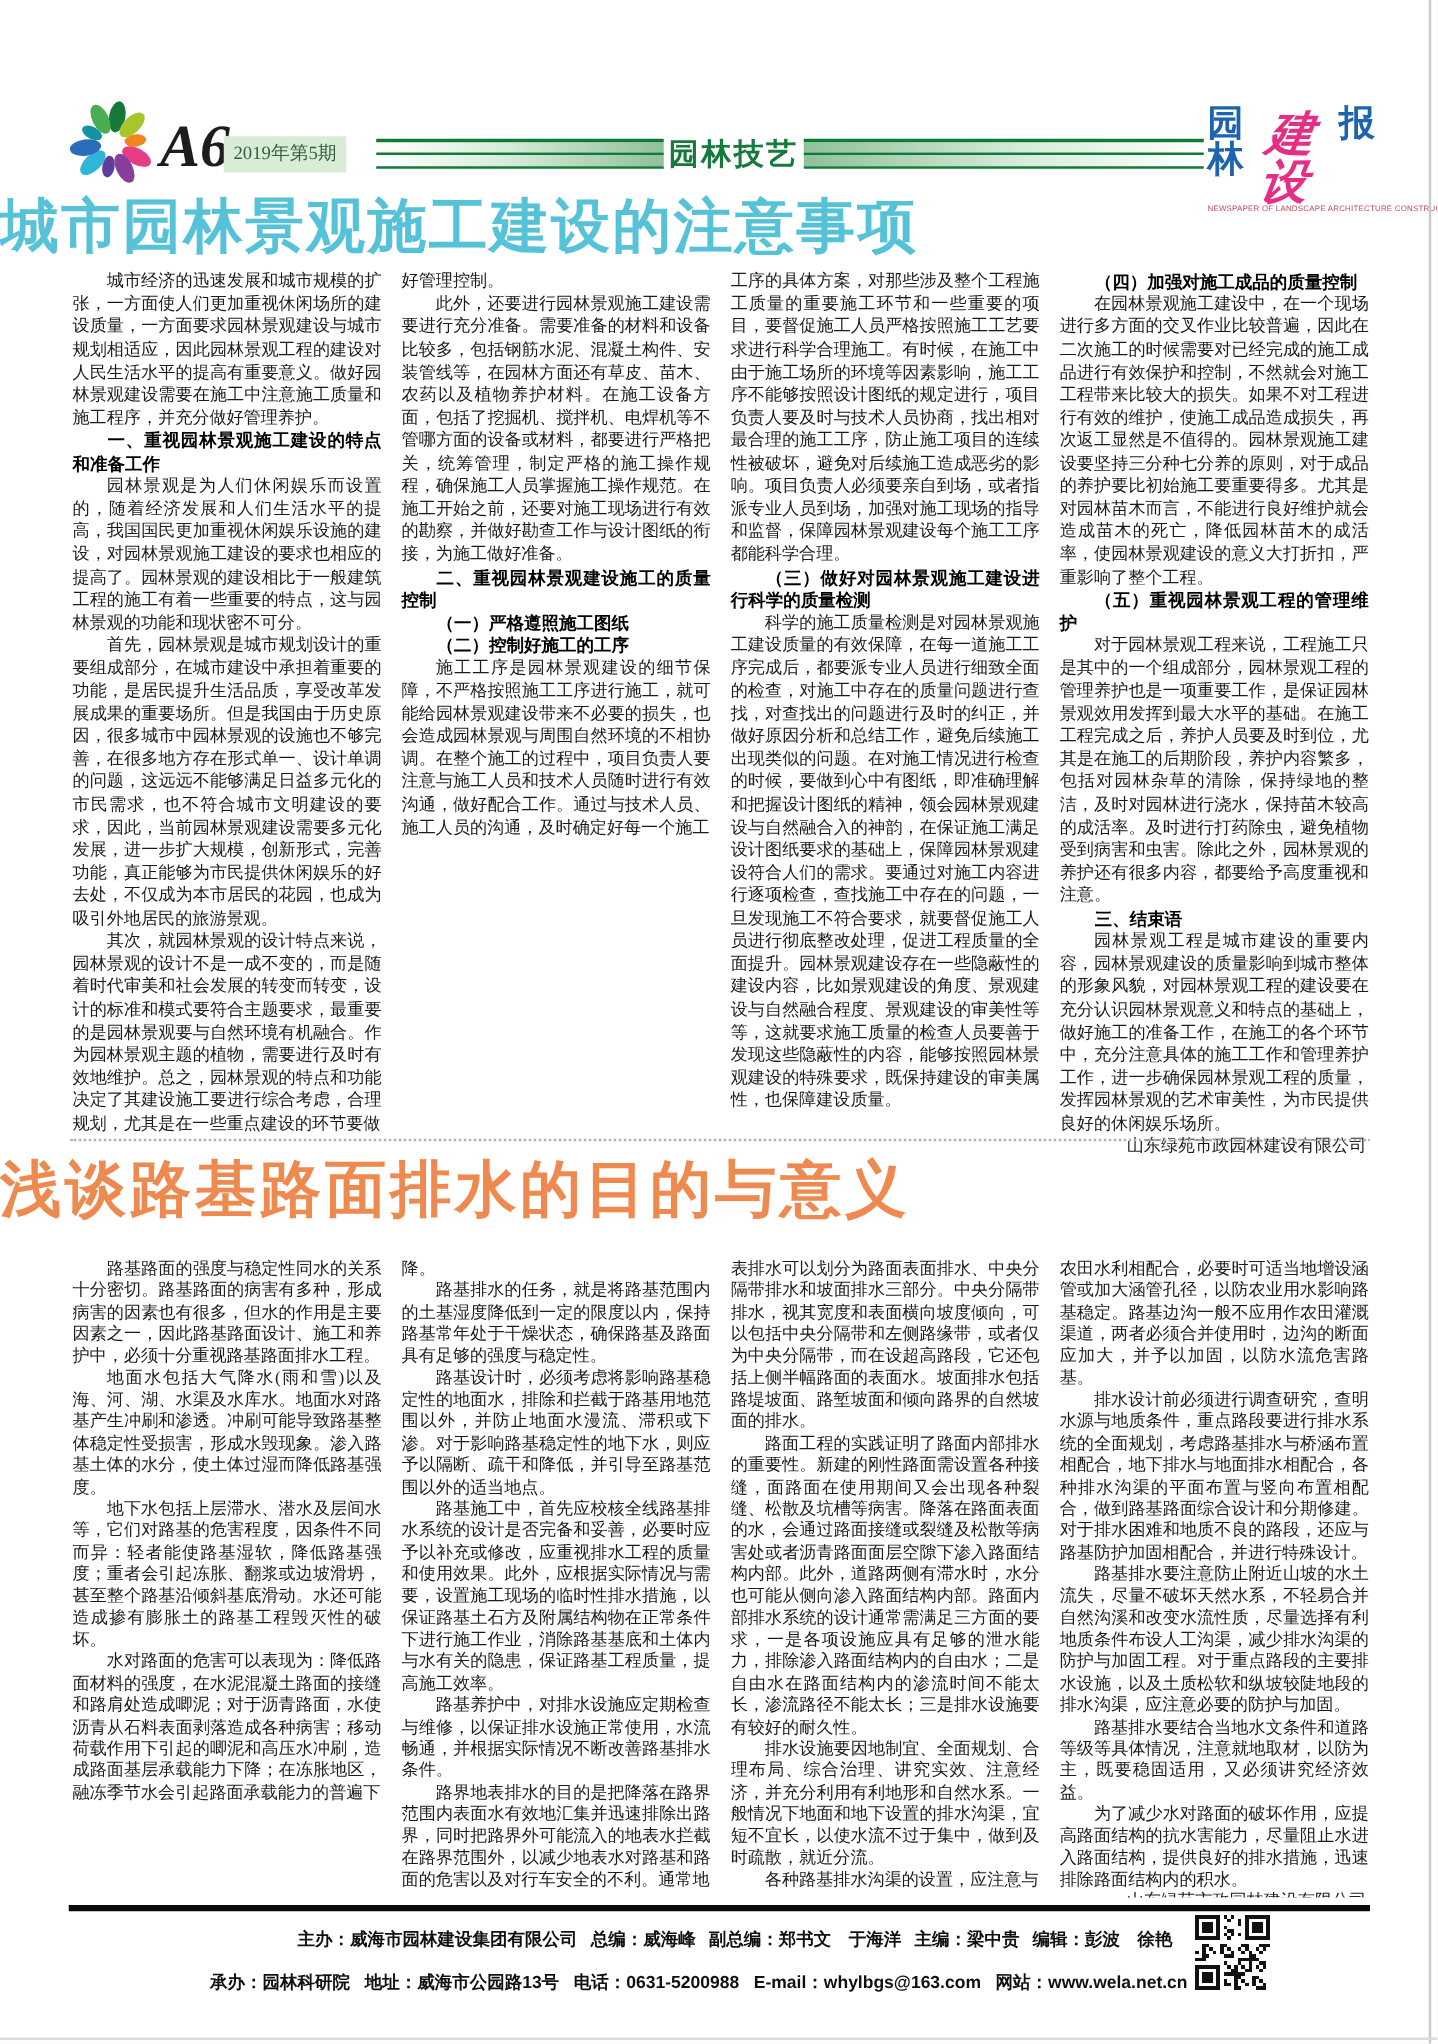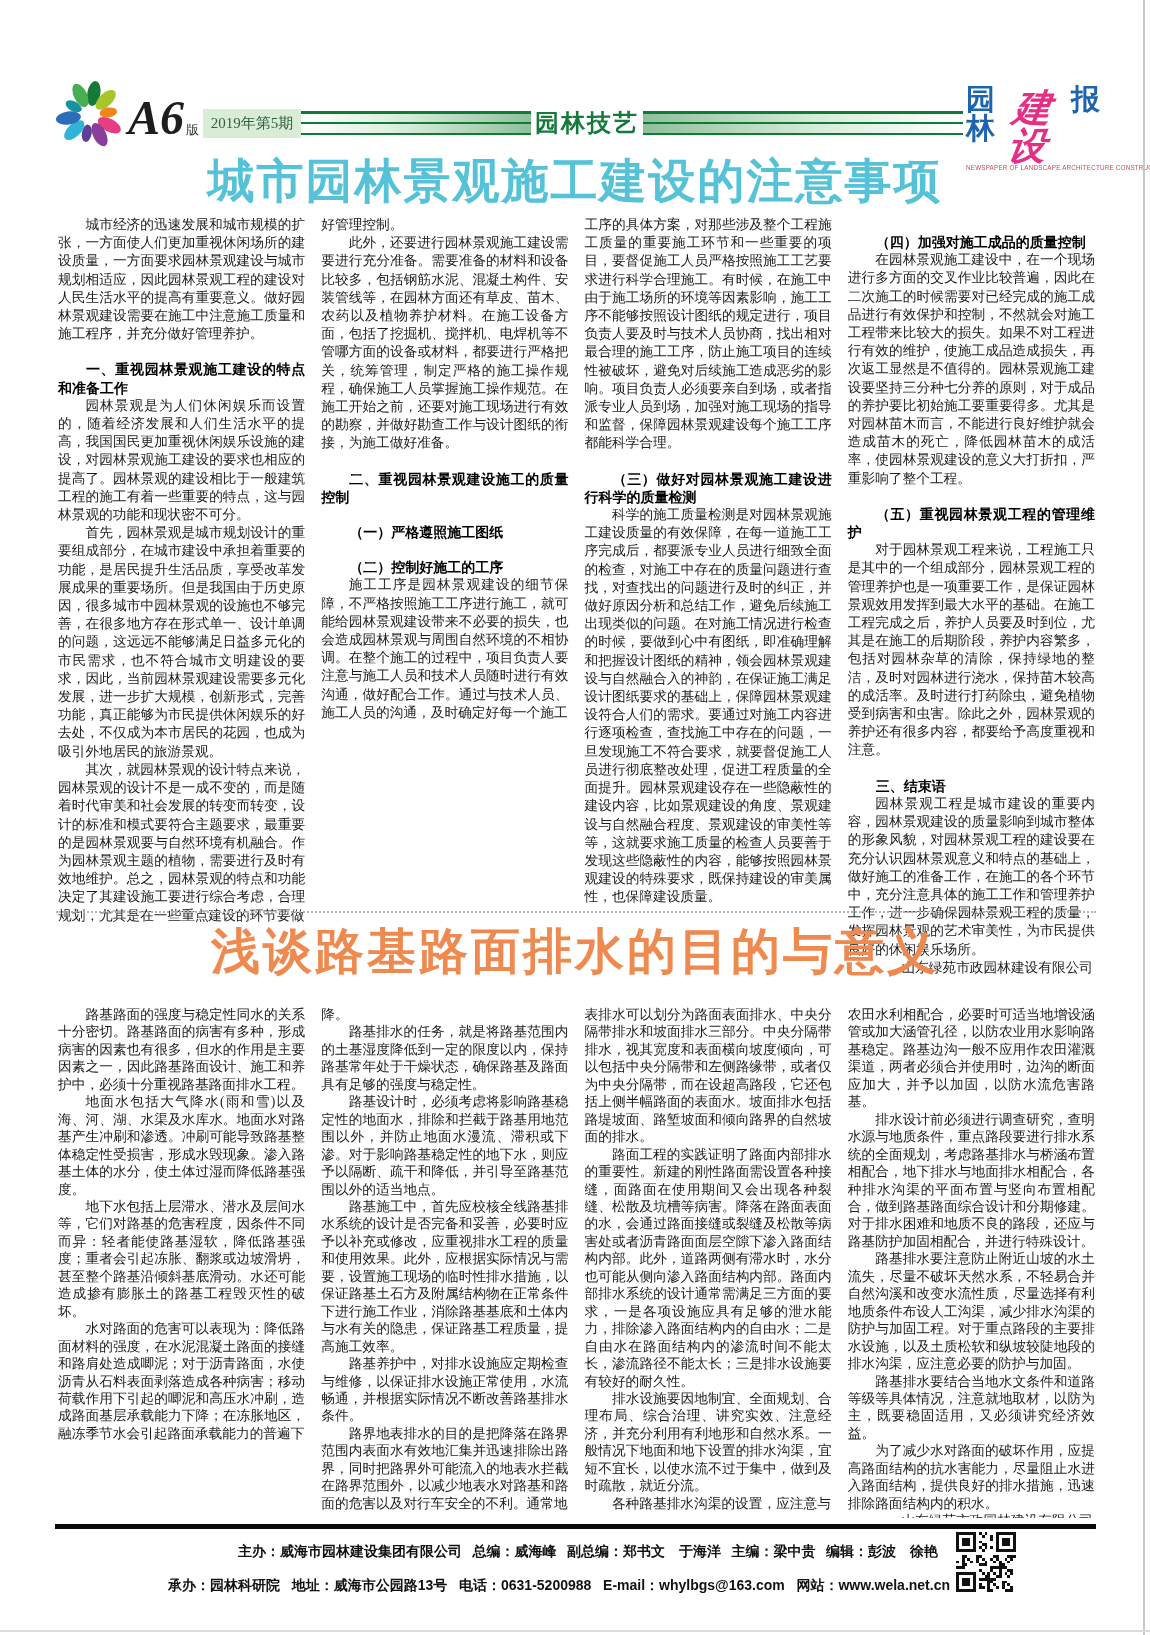--- a/index.html
+++ b/index.html
@@ -6,57 +6,57 @@
   .page{position:relative;width:1150px;height:1635px;background:#ffffff;overflow:hidden;
         font-family:"Liberation Serif","DejaVu Serif",serif;}
   .scan-edge{position:absolute;right:5px;top:0;width:2px;height:100%;background:#c9c9c9;}
   .scan-bottom{position:absolute;left:0;bottom:3px;width:100%;height:2px;background:#dcdcdc;}
 
   
   .logo{position:absolute;left:54px;top:79px;width:72px;height:72px;}
   .edition{position:absolute;left:128px;top:90px;white-space:nowrap;}
   .ed-a6{font-size:48px;font-style:italic;font-weight:700;color:#1d1d1d;font-family:"Liberation Serif",serif;}
   .ed-ban{font-size:13px;color:#333;margin-left:2px;}
-  .date-chip{position:absolute;left:203px;top:109px;width:98px;height:29px;background:#d9ecd5;
+  .date-chip{position:absolute;left:179px;top:109px;width:98px;height:29px;background:#d9ecd5;
              color:#33613c;font-size:15px;line-height:29px;text-align:center;}
   .bars{position:absolute;top:111px;height:24px;display:flex;flex-direction:column;justify-content:space-between;}
   .bars-left{left:301px;width:230px;}
   .bars-right{left:643px;width:320px;}
   .bl{height:2.5px;background:#0e7b36;}
   .bb{flex:1;}
   .bars-left .bb{background:linear-gradient(90deg,#ffffff 0%,#d8ecda 45%,#8fc09b 100%);}
   .bars-right .bb{background:linear-gradient(270deg,#ffffff 0%,#d8ecda 45%,#8fc09b 100%);}
   .section{position:absolute;left:533px;top:107px;width:108px;text-align:center;
            font-family:"Liberation Sans","DejaVu Sans",sans-serif;font-weight:900;
            font-size:24px;color:#157a3c;letter-spacing:2px;}
   .masthead{position:absolute;left:966px;top:85px;width:134px;}
   .mh-row{display:flex;}
   .mh-blue{font-weight:900;font-size:29px;color:#1d64ae;font-family:"Liberation Sans","DejaVu Sans",sans-serif;line-height:1;}
   .mh-pink{font-weight:700;font-size:38px;color:#e52f84;font-family:"Liberation Serif",serif;
            font-style:italic;transform:skewX(-8deg);margin:0 -3px;position:relative;top:4px;line-height:1;}
   .mh-sub{margin-top:3px;font-size:6.3px;color:#c94b55;letter-spacing:0.2px;white-space:nowrap;
           font-family:"Liberation Sans","DejaVu Sans",sans-serif;}
 
   
-  .title1,.title2{position:absolute;left:0;width:100%;margin:0;text-align:center;
+  .title1,.title2{position:absolute;left:0;width:100%;margin:0;text-align:left;
            font-family:"Liberation Sans","DejaVu Sans",sans-serif;font-weight:900;}
   .title1{top:150px;font-size:47px;letter-spacing:2px;color:#56c2d7;}
   .title2{top:919px;font-size:49px;letter-spacing:3px;color:#ee8a50;}
 
   
   .body{position:absolute;left:58px;width:1037px;display:flex;gap:16px;}
   .art1{top:216px;height:694px;}
   .art2{top:1006px;height:512px;}
   .col{flex:1;min-width:0;}
   .art1 .col{line-height:18.2px;}
   .art2 .col{line-height:17.45px;overflow:hidden;}
   .col p{margin:0;font-size:13.7px;color:#1b1b1b;text-align:justify;word-break:break-all;}
   .col p.p,.col p.h2,.col p.h3{text-indent:2em;}
   .col p.h2,.col p.h3{font-family:"Liberation Sans","DejaVu Sans",sans-serif;font-weight:700;
-                      font-size:14px;color:#000;margin-top:17px;}
+                      font-size:14px;color:#000;}
   .col p.sign{text-align:right;padding-right:2px;}
 
   .dotted{position:absolute;left:56px;width:1040px;top:911px;border-top:2px dotted #b3b3b3;}
   .black-rule{position:absolute;left:55px;width:1041px;top:1524px;height:5px;background:#0a0a0a;}
 
   
   .f-line{position:absolute;display:flex;justify-content:space-between;color:#111;
           font-family:"Liberation Sans","DejaVu Sans",sans-serif;font-weight:700;font-size:14px;}
   .f1{left:238px;width:700px;top:1543px;}
   .f2{left:168px;width:782px;top:1577px;}

